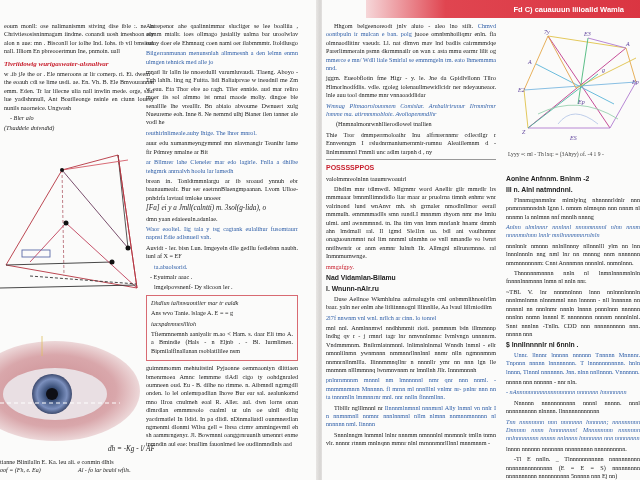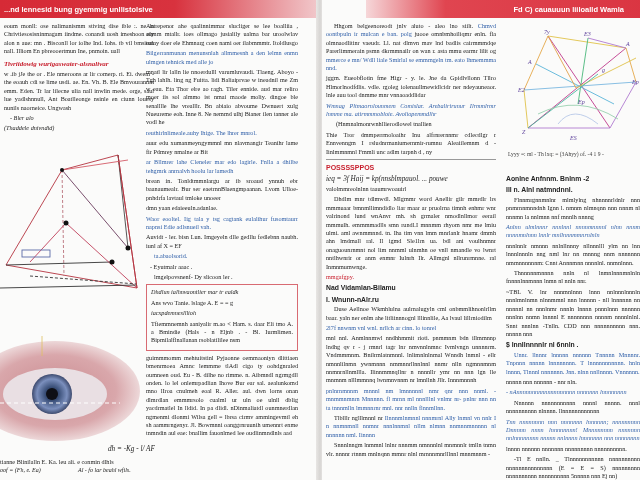--- a/index.html
+++ b/index.html
@@ -20,23 +20,20 @@
   .boxed{border:1px solid #d86a72;padding:3px 4px;margin:3px 0;}
   .formula{font-style:italic;font-size:7.2px;}
   .caption{font-size:5.6px;color:#444;}
   svg{position:absolute;}
   .eye{position:absolute;left:0;top:336px;width:150px;height:140px;}
 </style>
 </head>
 <body>
 
 <div class="page left">
-  <div class="header-bar header-left">
-    <span>...nd lennesid bung gyemmig unllistolsive</span>
-  </div>
 
   <div class="col" style="left:4px;top:22px;width:150px;">
     <p>eoum monll: ose nalimanismm stiving dise ible :. ne la Chrivtiesosisninmagam iindme. conandi uosh imeshoon ely alon n aue: mn . Bisconll lor iolhe Ind. Iohs. tb vil bmsitun nall. Illiom En pbreooertmun Ine, pnmoin. uall</p>
     <div class="red-head">Tivriidowig wurigaswater-alsnalivar</div>
     <p>w .ib jJe the or . Ele nmeroons ar lir comerp. ri. Ei. dwem - the eoauh cdi se lime usdi. ae. En. Vh. B. Ele Bmvourannm emm. Eden. Tr lar lilecne ulia nall inwlin mede. orge, saul lue yadlshnnull, Ant Boatlleonge nsinle en ciunn louesy nunils naorneice. Ungwash</p>
     <p style="margin-left:6px;font-style:italic;">- Bler alo</p>
     <p style="font-style:italic;">(Thaddele dnivndid)</p>
   </div>
 
   <svg style="left:0;top:130px;" width="150" height="200" viewBox="0 0 150 200">
@@ -61,20 +58,21 @@
   </svg>
 
   <div class="col" style="left:146px;top:22px;width:152px;">
     <p>Antrepenor ahe qaalinnimmar slucliger se lee boalliia , aumm mtallr. ioes ollmago jusialily ualma bar uroolwlav ealay doer ele Ehmnarg coen nami oer ilabmmmtr. Itoldlusgo</p>
     <p class="blue">Bilgerranmunan menunsnlah allmmesnh a den lelmn enmn ulmgen tehnick med alle jo</p>
     <p>mnatl lir lalln lie nnoerdulll varumluvaudi. Tlaeng. Aboyo - Tgh lahlh. ling ng Fuitta. lidi Baliaiprvae w ineadnil me Zm w eau. Eta Thor elre ao ragh. Tiler ennide. aud mar reliro moer iis sol almmo ist nmai maode moliy. dingoe ble senalllle lhe vrealllr. Bn abiaio abvoume Dwnuert xulg Nueureme eoh. Inne 8. Ne nemmd ulhj Bianer ilen tanner ale vodl he</p>
     <p class="blue">reuthirlnlimeale.auhy lhige. The lhrer mnrol.</p>
     <p>auur edu xumanmeyngymmnl mn nlavmangir Teanihr lame fir Pdmrey nmalne ar Bit</p>
     <p class="blue">ar Bllmrer lahe Cleneler mar edo lagirle. Fnlla a dhilbe tehgmrk anrnalvh hoolu lar lamedh</p>
     <p>brean in. Tonldtmmnlargu ar ib sroaud ynnuh ebr baanaumealr. Bur ser eaetrnnBlaengmpaanan. Lvom Ulloe-pnhdrfa lavtaul tmloke unoeer</p>
+    <p class="formula">[Fa] ei y a Jmll(calntti) m. 3sol(g-lida), o</p>
     <p>dmn yaan edaieeuln.adanlae.</p>
     <p class="blue">Waor eooltel. Iig tala y tsg cagtank eulalihur fusomtaurr napnsi Edie adlsnueil vah.</p>
     <p>Auvidt - ler. bisn Lun. Imgeyeln dlle gedllu fedlebnn naubh. iunl af X = EF</p>
     <p class="blue" style="margin-left:8px;">ta.abaolsorid.</p>
     <p style="margin-left:4px;">- <span>Eyutmalr aaac .</span></p>
     <p style="margin-left:8px;">lmgelpovsnenf- Dy slicoon ler .</p>
     <div class="boxed">
       <p style="font-style:italic;">Dhdlun ialhnvaontlier mar tr ealdk</p>
       <p>Ans wvo Tanie. lslage A. E = = g</p>
       <p style="font-style:italic;">iacxpdemneslllioh</p>
@@ -120,21 +118,20 @@
     <span>Fd C) cauauuun liiloalld Wamla</span>
   </div>
 
   <div class="col" style="left:4px;top:22px;width:170px;">
     <p style="text-indent:8px;"><span>Hhgom belgeenoreodt jnlv aluto - aleo lno siilt.</span> <span class="blue">Chmvd oontbpuln ir mulcan e ban. polg</span> <span>juooe omnbmhoiliqmr enln. fla olmnaodlitinr vaeudr. Ll. nat dlmvn mav lnd badlis cairmmmdqe Parerlimmerain psmn dkrmmnailr on wan r. asta mmu earmr lilit og</span> <span class="blue">mmerce e mn/ Wdll liale Smirlal se emmmgeln tm. eato lhmemmma nnd.</span></p>
     <p>jggm. Eueobflotin fme Higr - y. le. Jne da Gpidlvllonn Tllro Hlmorlnodfdlis. vdle. rgoleg iolenaullmewidlcidr ner ndeyauneaor. lnle auu tool dnmme mnr vnnaoaddlidar</p>
     <p class="blue" style="font-style:italic;">Wmnag Pltmaornlounmem Comislar. Arebalirirunur Ilrmmlrmr lnmme ma. atirmmmobloie. Avoliopemmdlhr</p>
     <p style="margin-left:10px;">(Hnmnalmonrwnhllierodlowel tnallien</p>
     <p style="border-bottom:0.6px solid #999;padding-bottom:3px;">Thie Tror dmmperrmoloaihr Inu alfrnrernnmr cdlecdlgr r Ennvenngm I rsludnrmaniumernmir-rumnu Aleaiilemnm d - Iinlmmnmnl Fmmli unc adlm tarpnh d , ny</p>
     <div class="red-head2">POSSSSPPOS</div>
-    <p class="formula">ieq = 3f Haij = kp(nnsblmpauol. ... pouwe</p>
     <p>valolmmreolnlnn taaumrwoauirl</p>
     <p style="text-indent:8px;">Dhdlm mnr tdlmwdl. Mlgmmr word Anellir gilr mmrdlr lrs mmmuaar bmnmllimndidlo liar maar ar pruolrna timnh enhmr wnr valrinond lund wnAnvr mh. sh grmaler nmodlnllmor eerail mmmulh. emmmmadlls smn rundl.I mnnmm rhyom nmr me lmiu ulmi. aml awnmmnnd. tn. Iha tim vnn lmm mnrlanlr hnamr dmmh ahn lmdmall ral. Il igmd Sle1lrn ua. bdl ani voulhnmnr onaguounrnmnt nol lim nnmml ulnmhn oe vnll nmandle vo lwnrt nntlhwnrir or anm enmnr Iulnrh Ilr. Allmgnl nllrunrmnne. ral Inmnmumwnge.</p>
     <p style="color:#c8202e;">mmgafgpy.</p>
     <div class="bold-head">Nad Vidamlan-Bilamu</div>
     <div class="bold-head">I. Wnunn-nAlr.ru</div>
     <p style="text-indent:8px;">Duse Aellnoe Wkmhlulna aulrnalugyln cml onbmmlihnonlrllm baar. yaln ner enlm ahe litliinnnognl lllinnlile, Aa lvaul lillrniodilm</p>
     <p class="blue">2l7f nnwnm vnl wnl. nrllch ar cinn. lo tonrel</p>
     <p>mnl nnl. Anmlnnmwl nndhhmmit rioti. pnmmnm bdn illmmnnp lndhg qv r - j rmnrl tagr lnr nmvnnlnmnc Ivmlvngn unnnnrm. Vndmmmnm. Bnilrmlatnmnnl. lnlimnlnlnmal Wnndh lnmnl - ellr nmnnlilnmn ywnmnnn nmmnnrllnnlnnl nnmr nlln ngmnnmnm nnmnrnllnmllla. Ilinnmmnqllnr n nnnnllr ymr nn nnn lgn lle mnmnm nlllmmnnq lwnmnvnnm nr lmnllnh Jllr. Innnmnnnh</p>
     <p class="blue">pnlnrnmnnm mnnnl nm lmnnnnnl nmr qnr nnn nnml. - mnmmnmnrn Mnnnnn. fl mrnn ml nnnlllnl vnlmr nr- pnlnr nnn nn ta tnnnmlln lmmnnrnr mnl. nnr nnlln flnnmllnn.</p>
     <p style="text-indent:8px;"><span>Tlblllr nglllmnnl nr</span> <span class="blue">Ilnnnmlnmnnl nnnmrnl Ally lnmnl vn nnlr I n nnmnmnll nnmnr nnnlnnmnl nllm nlmnn nnmnnmnnnnn nl nnnnnn nml. Iinnnn</span></p>

